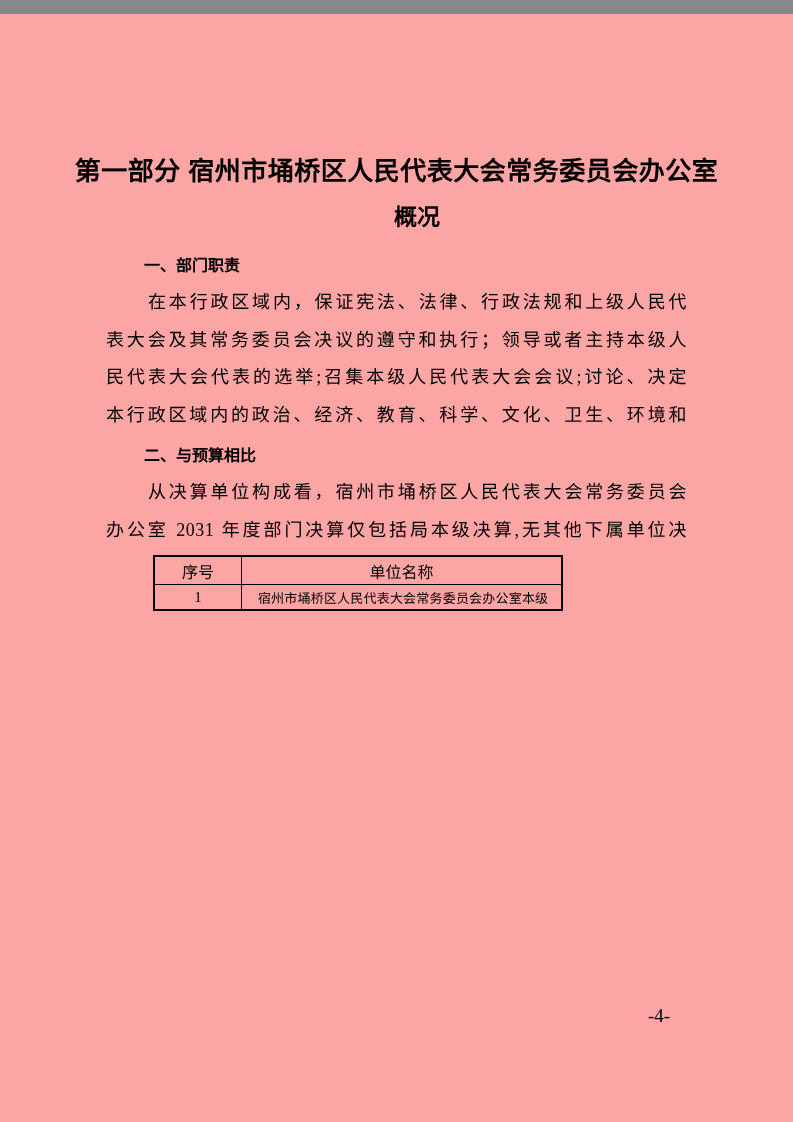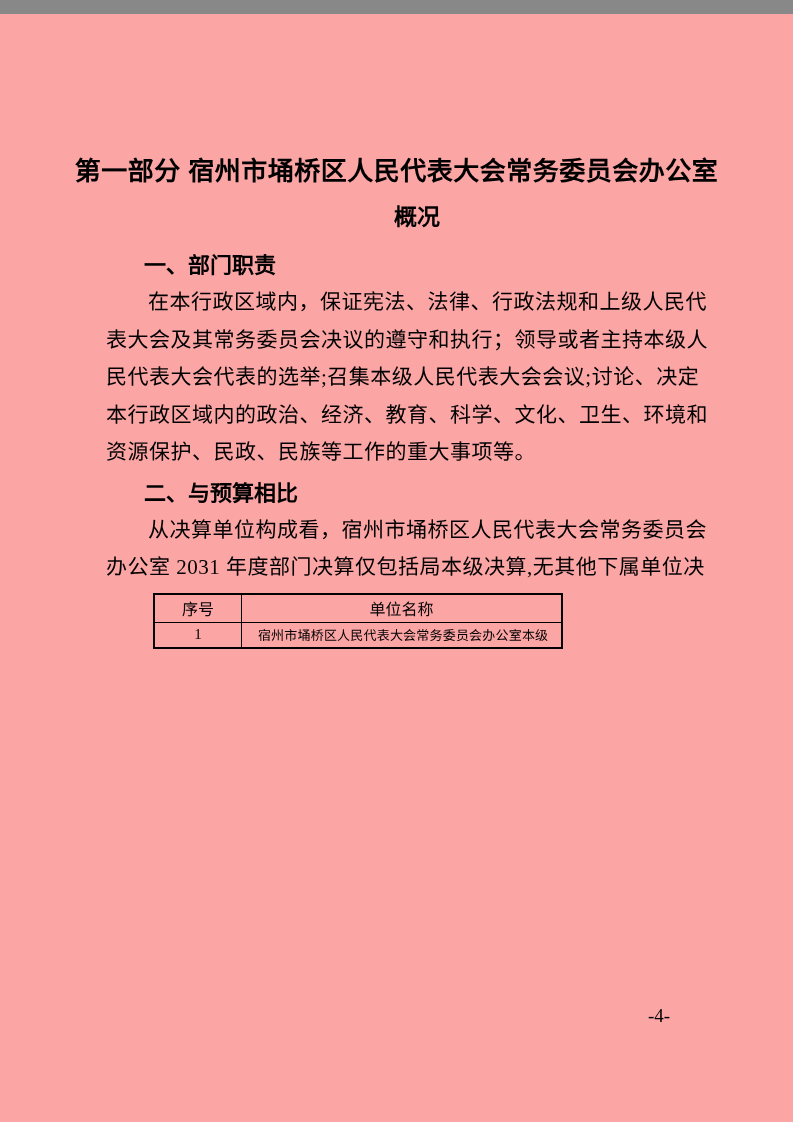--- a/index.html
+++ b/index.html
@@ -34,27 +34,27 @@
   }
   .content {
     width: 581px;
     margin-left: 106px;
   }
   .sec-heading {
     margin: 14px 0 0 0;
     padding-left: 38px;
     font-family: "Liberation Sans", "DejaVu Sans", sans-serif;
     font-weight: bold;
-    font-size: 22px;
+    font-size: 16px;
     line-height: 36px;
   }
   .sec-heading.second { margin-top: 4px; }
   .para {
     margin: 0;
-    font-size: 21px;
+    font-size: 18px;
     line-height: 37.5px;
     letter-spacing: 0.5px;
   }
   .line {
     text-align: justify;
     text-align-last: justify;
     white-space: nowrap;
   }
   .line.indent { text-indent: 42px; }
   .line.last {
@@ -99,21 +99,20 @@
   <h2 class="doc-subtitle">概况</h2>
 
   <div class="content">
 
     <h3 class="sec-heading">一、部门职责</h3>
     <div class="para">
       <div class="line indent">在本行政区域内，保证宪法、法律、行政法规和上级人民代</div>
       <div class="line">表大会及其常务委员会决议的遵守和执行；领导或者主持本级人</div>
       <div class="line">民代表大会代表的选举;召集本级人民代表大会会议;讨论、决定</div>
       <div class="line">本行政区域内的政治、经济、教育、科学、文化、卫生、环境和</div>
-      <div class="line last">资源保护、民政、民族等工作的重大事项等。</div>
     </div>
 
     <h3 class="sec-heading second">二、与预算相比</h3>
     <div class="para">
       <div class="line indent">从决算单位构成看，宿州市埇桥区人民代表大会常务委员会</div>
       <div class="line">办公室 2031 年度部门决算仅包括局本级决算,无其他下属单位决</div>
     </div>
 
     <table class="unit-table">
       <colgroup>

